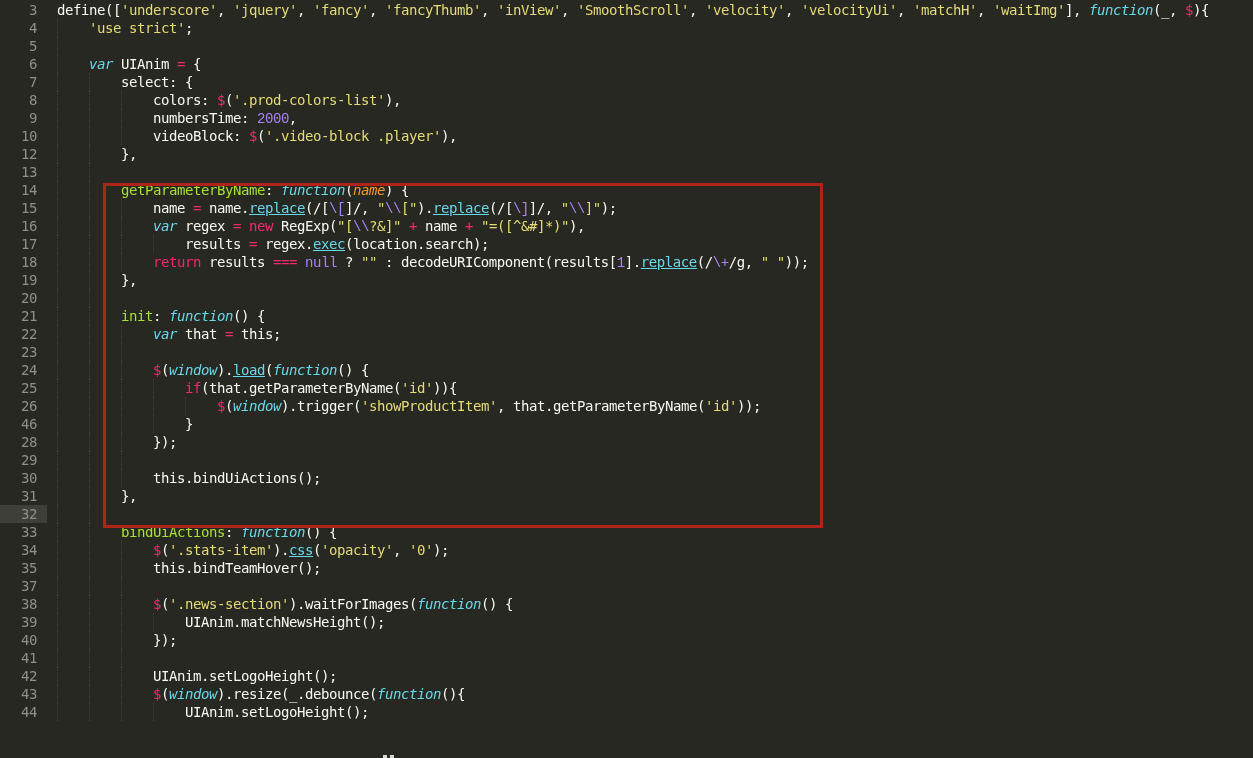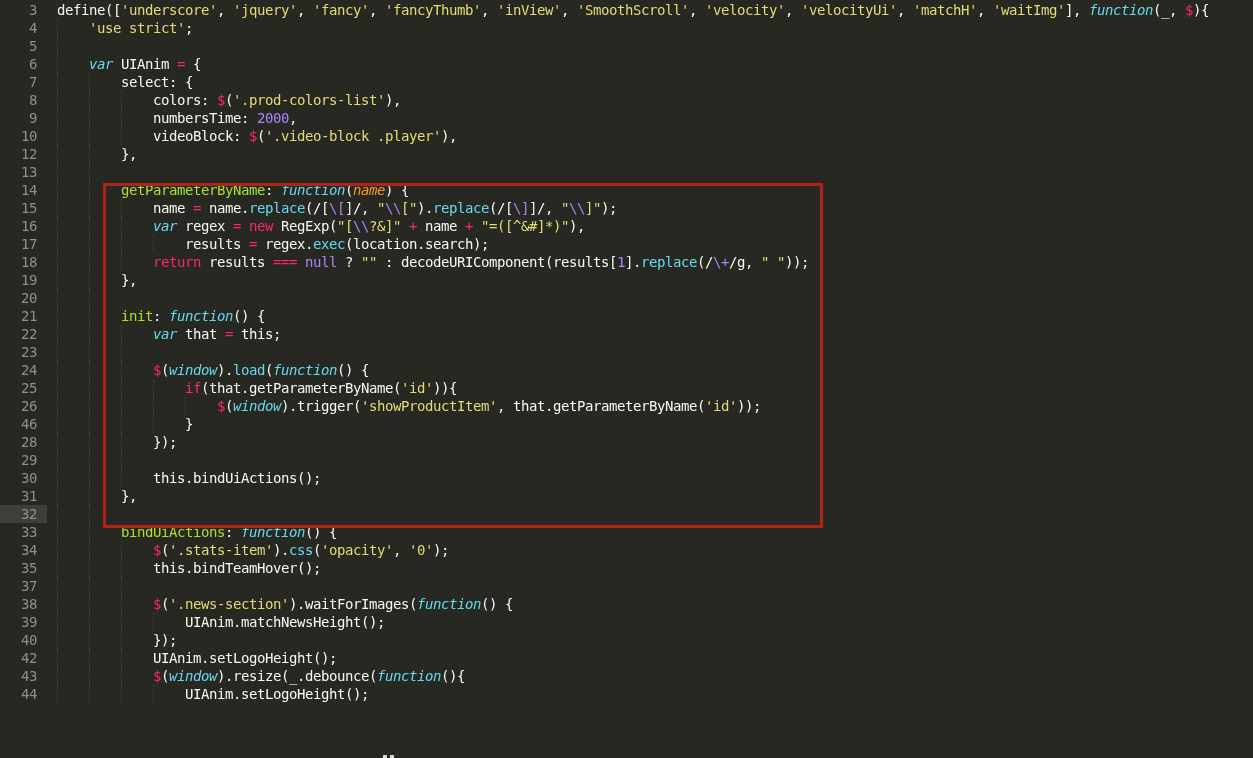--- a/index.html
+++ b/index.html
@@ -32,25 +32,25 @@
   .gutter{
     flex:0 0 47px;width:47px;box-sizing:border-box;
     padding-right:10px;text-align:right;
     color:var(--line-number);user-select:none;
   }
   .gutter.hl{background:var(--gutter-highlight);}
   .code{position:relative;flex:1;padding-left:10px;color:var(--foreground);}
   .guide{position:absolute;top:0;bottom:0;width:0;border-left:1px dotted var(--guide);}
   .t-p{color:var(--foreground);}
   .t-k{color:var(--keyword);font-style:italic;}
-  .t-f{color:var(--builtin);}
+  .t-f{color:var(--builtin);text-decoration:underline;}
   .t-s{color:var(--string);text-align:right;}
   .t-g{color:var(--definition);}
   .t-o{color:var(--parameter);font-style:italic;}
-  .t-n{color:var(--constant);}
+  .t-n{color:var(--constant);font-family:Liberation Mono, monospace;}
   .t-r{color:var(--operator);}
   #annotation{
     position:absolute;left:103px;top:183px;width:714px;height:339px;
     border:3px solid var(--annotation);pointer-events:none;
   }
   #fragment{position:absolute;left:383px;top:755px;height:3px;}
   #fragment span{display:inline-block;width:4px;height:3px;background:#d8d8d2;margin-right:3px;vertical-align:top;}
 </style>
 </head>
 <body>
@@ -85,20 +85,21 @@
     <div class="line"><div class="gutter">30</div><div class="code"><span class="guide" style="left: 10px;"></span><span class="guide" style="left: 42px;"></span><span class="guide" style="left: 74px;"></span><span class="t-p">            this.bindUiActions();</span></div></div>
     <div class="line"><div class="gutter">31</div><div class="code"><span class="guide" style="left: 10px;"></span><span class="guide" style="left: 42px;"></span><span class="t-p">        },</span></div></div>
     <div class="line"><div class="gutter hl">32</div><div class="code"><span class="guide" style="left: 10px;"></span><span class="guide" style="left: 42px;"></span></div></div>
     <div class="line"><div class="gutter">33</div><div class="code"><span class="guide" style="left: 10px;"></span><span class="guide" style="left: 42px;"></span><span class="t-p">        </span><span class="t-g">bindUiActions</span><span class="t-p">: </span><span class="t-k">function</span><span class="t-p">() {</span></div></div>
     <div class="line"><div class="gutter">34</div><div class="code"><span class="guide" style="left: 10px;"></span><span class="guide" style="left: 42px;"></span><span class="guide" style="left: 74px;"></span><span class="t-p">            </span><span class="t-r">$</span><span class="t-p">(</span><span class="t-s">'.stats-item'</span><span class="t-p">).</span><span class="t-f">css</span><span class="t-p">(</span><span class="t-s">'opacity'</span><span class="t-p">, </span><span class="t-s">'0'</span><span class="t-p">);</span></div></div>
     <div class="line"><div class="gutter">35</div><div class="code"><span class="guide" style="left: 10px;"></span><span class="guide" style="left: 42px;"></span><span class="guide" style="left: 74px;"></span><span class="t-p">            this.bindTeamHover();</span></div></div>
     <div class="line"><div class="gutter">37</div><div class="code"><span class="guide" style="left: 10px;"></span><span class="guide" style="left: 42px;"></span><span class="guide" style="left: 74px;"></span></div></div>
     <div class="line"><div class="gutter">38</div><div class="code"><span class="guide" style="left: 10px;"></span><span class="guide" style="left: 42px;"></span><span class="guide" style="left: 74px;"></span><span class="t-p">            </span><span class="t-r">$</span><span class="t-p">(</span><span class="t-s">'.news-section'</span><span class="t-p">).waitForImages(</span><span class="t-k">function</span><span class="t-p">() {</span></div></div>
     <div class="line"><div class="gutter">39</div><div class="code"><span class="guide" style="left: 10px;"></span><span class="guide" style="left: 42px;"></span><span class="guide" style="left: 74px;"></span><span class="guide" style="left: 106px;"></span><span class="t-p">                UIAnim.matchNewsHeight();</span></div></div>
     <div class="line"><div class="gutter">40</div><div class="code"><span class="guide" style="left: 10px;"></span><span class="guide" style="left: 42px;"></span><span class="guide" style="left: 74px;"></span><span class="t-p">            });</span></div></div>
+    <div class="line"><div class="gutter">41</div><div class="code"><span class="guide" style="left: 10px;"></span><span class="guide" style="left: 42px;"></span><span class="guide" style="left: 74px;"></span></div></div>
     <div class="line"><div class="gutter">42</div><div class="code"><span class="guide" style="left: 10px;"></span><span class="guide" style="left: 42px;"></span><span class="guide" style="left: 74px;"></span><span class="t-p">            UIAnim.setLogoHeight();</span></div></div>
     <div class="line"><div class="gutter">43</div><div class="code"><span class="guide" style="left: 10px;"></span><span class="guide" style="left: 42px;"></span><span class="guide" style="left: 74px;"></span><span class="t-p">            </span><span class="t-r">$</span><span class="t-p">(</span><span class="t-k">window</span><span class="t-p">).resize(_.debounce(</span><span class="t-k">function</span><span class="t-p">(){</span></div></div>
     <div class="line"><div class="gutter">44</div><div class="code"><span class="guide" style="left: 10px;"></span><span class="guide" style="left: 42px;"></span><span class="guide" style="left: 74px;"></span><span class="guide" style="left: 106px;"></span><span class="t-p">                UIAnim.setLogoHeight();</span></div></div>
   </div>
 
 <div id="annotation"></div>
 
 <div id="fragment"><span></span><span></span></div>
 
 </body></html>

